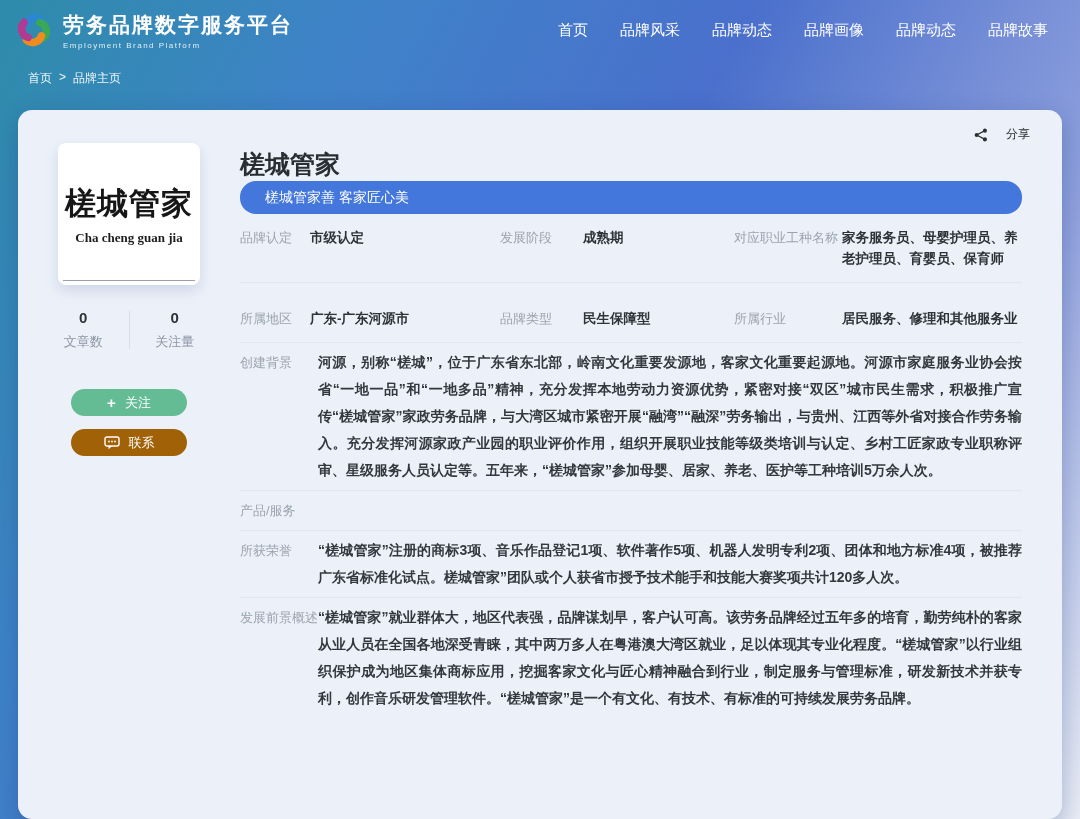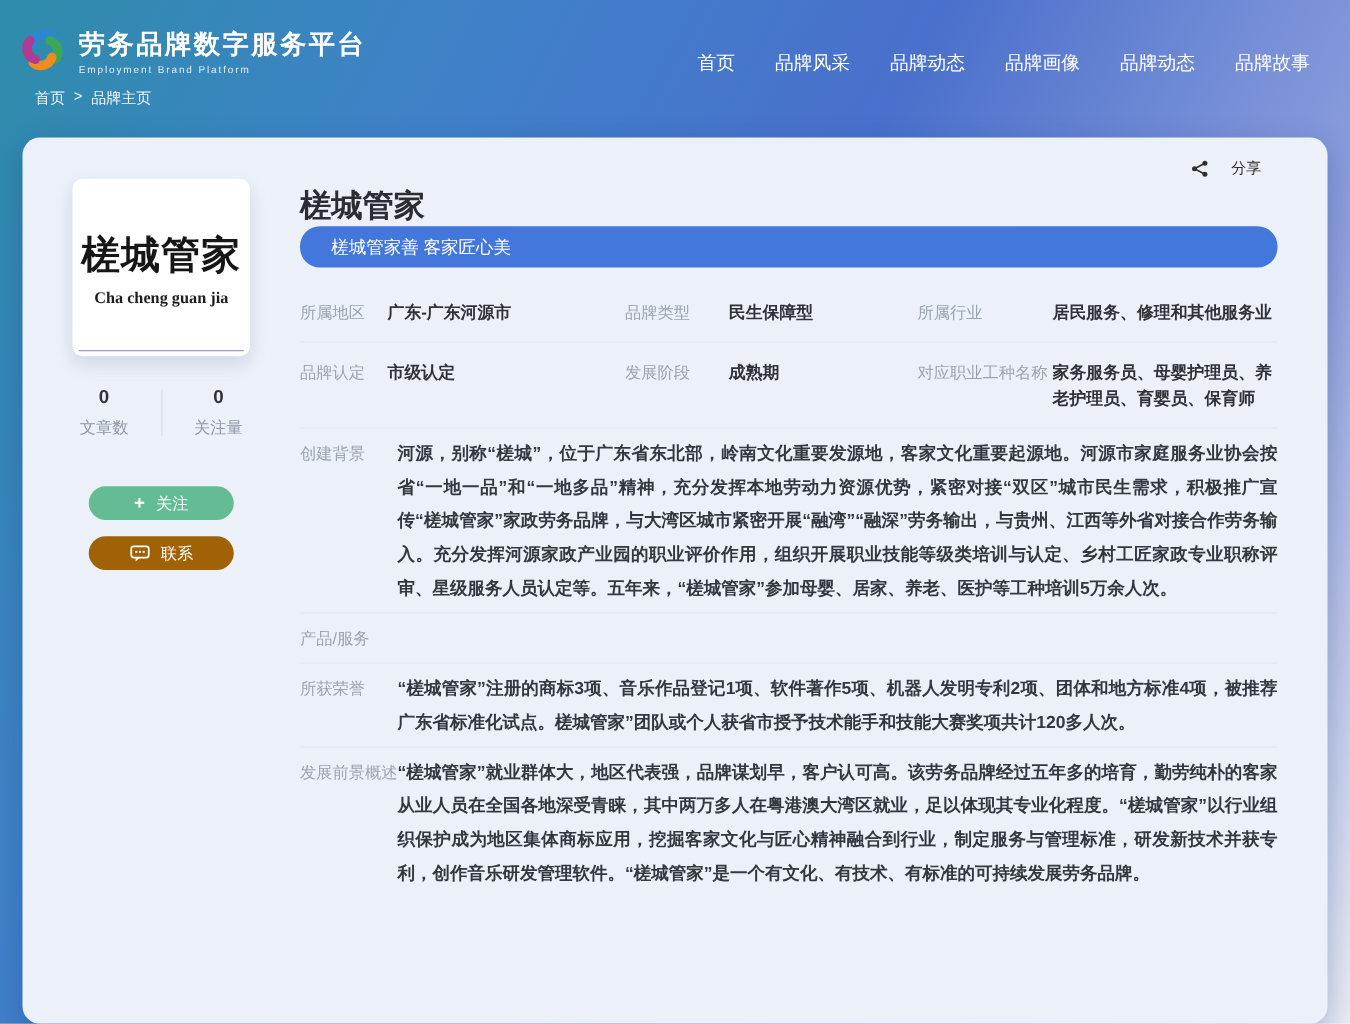--- a/index.html
+++ b/index.html
@@ -3,21 +3,21 @@
 <meta charset="utf-8">
 <style>
   * { box-sizing: border-box; margin: 0; padding: 0; }
   html, body { width: 1080px; height: 819px; overflow: hidden; }
   body {
     font-family: "Liberation Sans", "DejaVu Sans", sans-serif;
     background: linear-gradient(118deg, #2e8caa 0%, #3f82c9 25%, #4a70cc 50%, #8fa0dd 78%, #e9edf5 100%);
     position: relative;
   }
   
-  .topbar { height: 60px; display: flex; align-items: flex-end; justify-content: space-between; padding: 0 32px 0 14px; }
+  .topbar { height: 60px; display: flex; align-items: center; justify-content: space-between; padding: 0 32px 0 14px; }
   .brand { display: flex; align-items: center; gap: 9px; color: #fff; cursor: pointer; }
   .brand-text { display: flex; flex-direction: column; }
   .brand-title { font-size: 21px; font-weight: 700; letter-spacing: 2px; }
   .brand-sub { font-size: 8px; opacity: .85; letter-spacing: 1.5px; margin-top: 2px; }
   .nav { display: flex; gap: 32px; color: #fff; font-size: 15px; }
   .nav-item { cursor: pointer; white-space: nowrap; }
   
   .breadcrumb { display: flex; gap: 7px; color: rgba(255,255,255,.93); font-size: 12px; padding: 10px 0 0 28px; }
   .crumb-home { cursor: pointer; }
   
@@ -45,21 +45,21 @@
   .btn {
     width: 116px; height: 27px; border: none; border-radius: 14px; color: #fff; font-size: 13px;
     display: flex; align-items: center; justify-content: center; gap: 9px; cursor: pointer;
     font-family: inherit;
   }
   .btn-follow { margin-top: 38px; background: #63bc93; }
   .btn-contact { margin-top: 13px; background: #a16207; justify-content: center; }
   .plus { font-size: 15px; font-weight: 700; line-height: 1; }
   
   .content { flex: 1; padding: 16px 40px 0 0; position: relative; }
-  .share { position: absolute; top: 16px; right: 53px; display: flex; align-items: center; gap: 18px; font-size: 12px; color: #2f2f2f; cursor: pointer; }
+  .share { position: absolute; top: 16px; right: 32px; display: flex; align-items: center; gap: 18px; font-size: 12px; color: #2f2f2f; cursor: pointer; }
   .page-title { margin-top: 22px; font-size: 25px; font-weight: 700; color: #2a2e33; }
   .slogan {
     margin-top: 0; height: 33px; line-height: 33px; background: #4377db; border-radius: 16px;
     color: #fff; font-size: 14px; padding-left: 25px; font-weight: 500;
   }
   .info-row {
     display: grid; grid-template-columns: 70px 190px 83px 151px 108px 180px;
     padding: 13px 0; border-bottom: 1px solid #e2e6ee; align-items: start;
   }
   .info-row.first { margin-top: 12px; }
@@ -152,38 +152,38 @@
           <path d="M3 8 L12.5 3 M3 8 L12.5 13" stroke="#2f2f2f" stroke-width="1.4" fill="none"></path>
         </svg>
       </span>
       <span>分享</span>
     </div>
 
     <h1 class="page-title">槎城管家</h1>
 
     <div class="slogan">槎城管家善 客家匠心美</div>
 
+    <div class="info-row">
+      <div class="info-label">品牌认定</div>
+      <div class="info-value">市级认定</div>
+      <div class="info-label">发展阶段</div>
+      <div class="info-value">成熟期</div>
+      <div class="info-label">对应职业工种名称</div>
+      <div class="info-value">家务服务员、母婴护理员、养老护理员、育婴员、保育师</div>
+    </div>
+
     <div class="info-row first">
       <div class="info-label">所属地区</div>
       <div class="info-value">广东-广东河源市</div>
       <div class="info-label">品牌类型</div>
       <div class="info-value">民生保障型</div>
       <div class="info-label">所属行业</div>
       <div class="info-value">居民服务、修理和其他服务业</div>
     </div>
 
-    <div class="info-row">
-      <div class="info-label">品牌认定</div>
-      <div class="info-value">市级认定</div>
-      <div class="info-label">发展阶段</div>
-      <div class="info-value">成熟期</div>
-      <div class="info-label">对应职业工种名称</div>
-      <div class="info-value">家务服务员、母婴护理员、养老护理员、育婴员、保育师</div>
-    </div>
-
 
     <section class="section">
       <div class="section-label">创建背景</div>
       <div class="section-text">河源，别称“槎城”，位于广东省东北部，岭南文化重要发源地，客家文化重要起源地。河源市家庭服务业协会按省“一地一品”和“一地多品”精神，充分发挥本地劳动力资源优势，紧密对接“双区”城市民生需求，积极推广宣传“槎城管家”家政劳务品牌，与大湾区城市紧密开展“融湾”“融深”劳务输出，与贵州、江西等外省对接合作劳务输入。充分发挥河源家政产业园的职业评价作用，组织开展职业技能等级类培训与认定、乡村工匠家政专业职称评审、星级服务人员认定等。五年来，“槎城管家”参加母婴、居家、养老、医护等工种培训5万余人次。</div>
     </section>
 
     <section class="section">
       <div class="section-label">产品/服务</div>
     </section>
 

